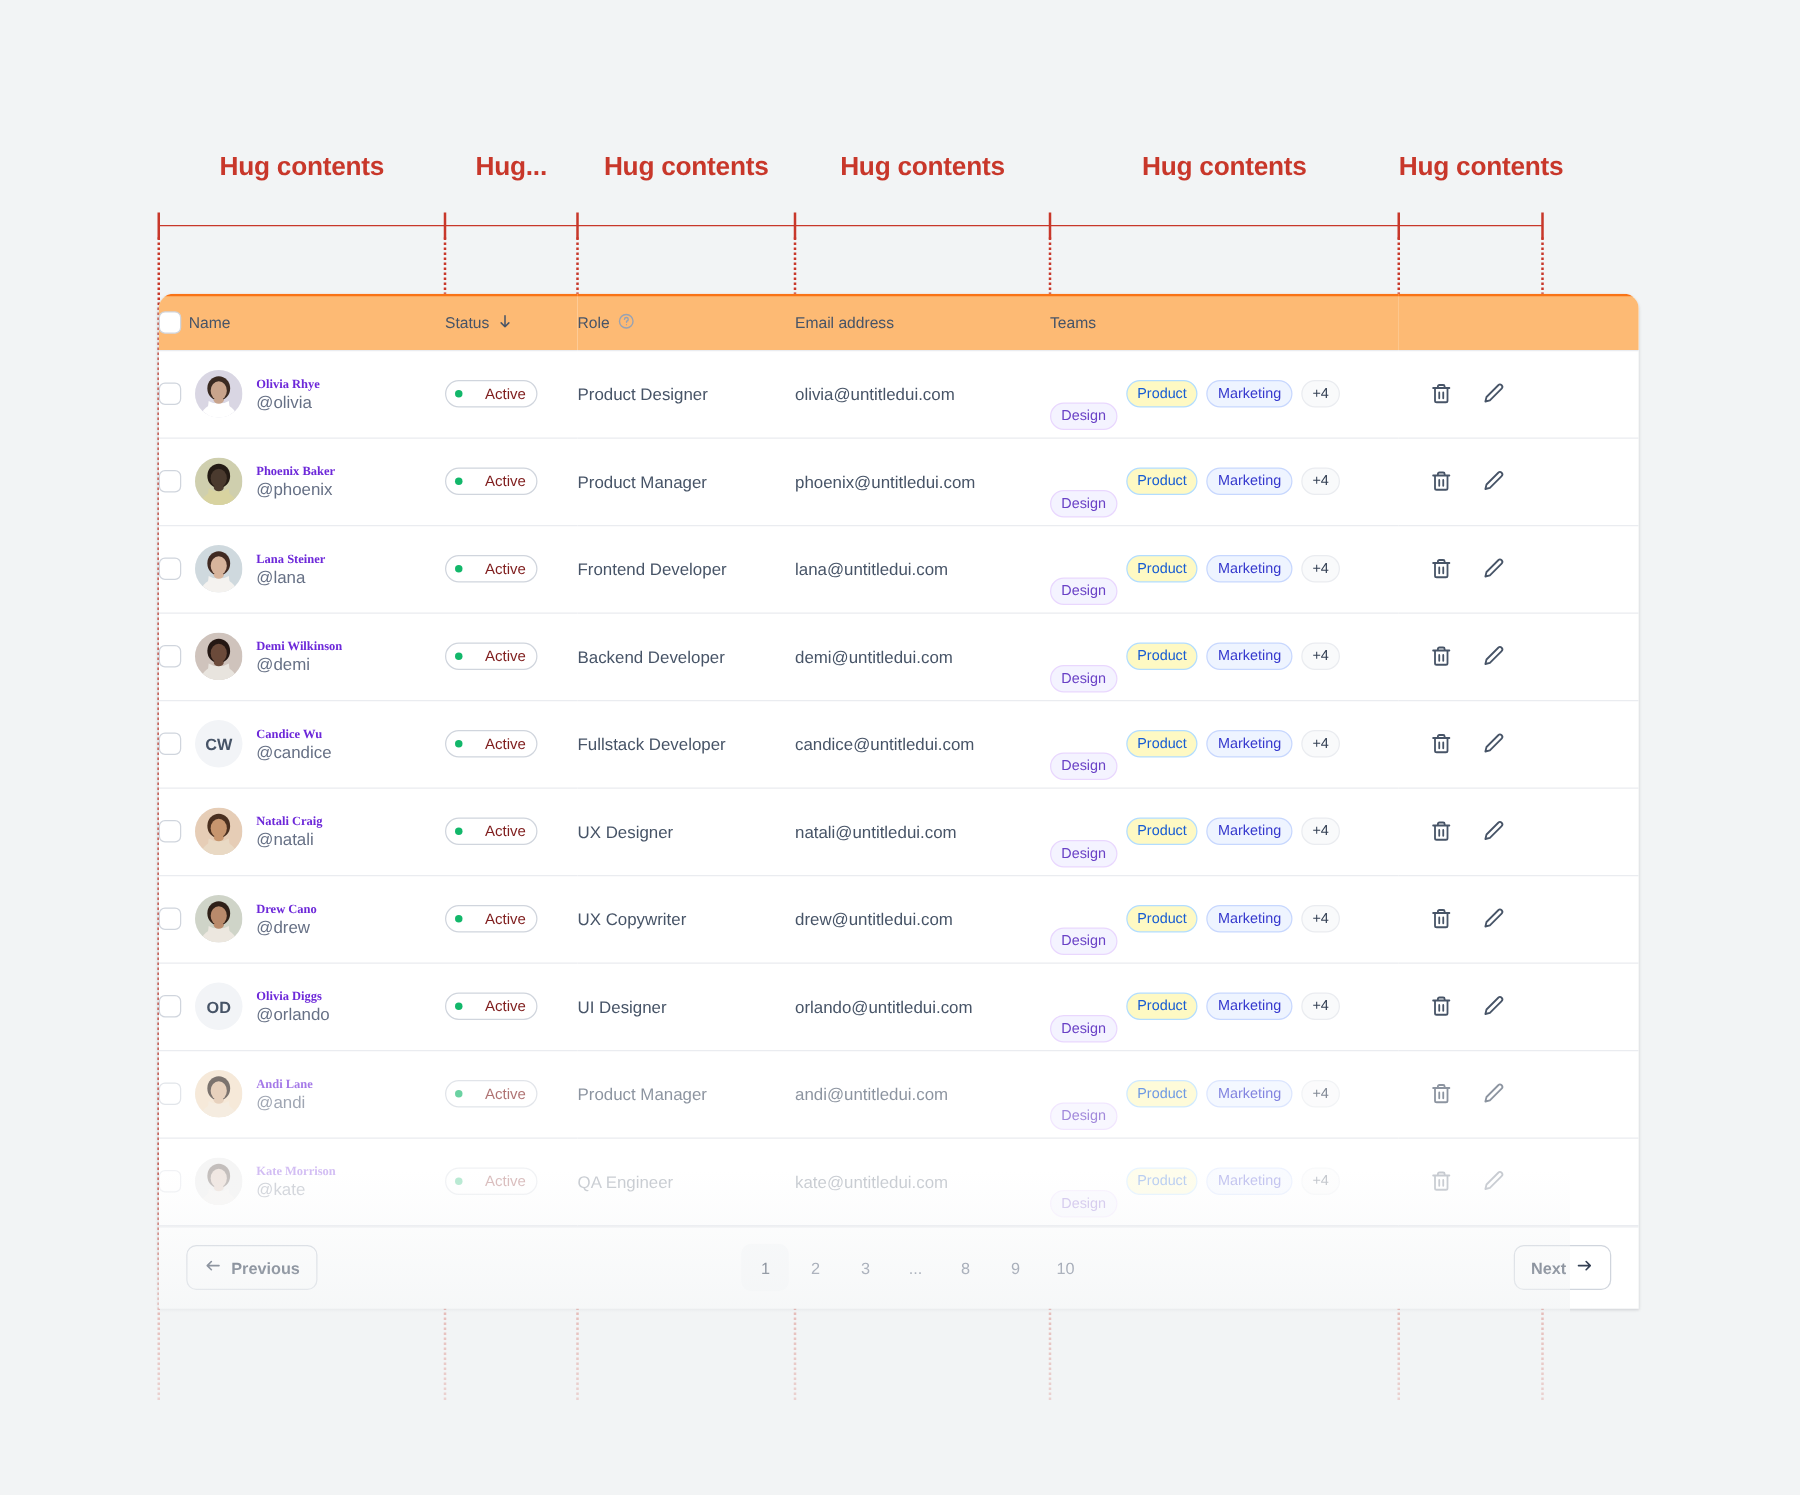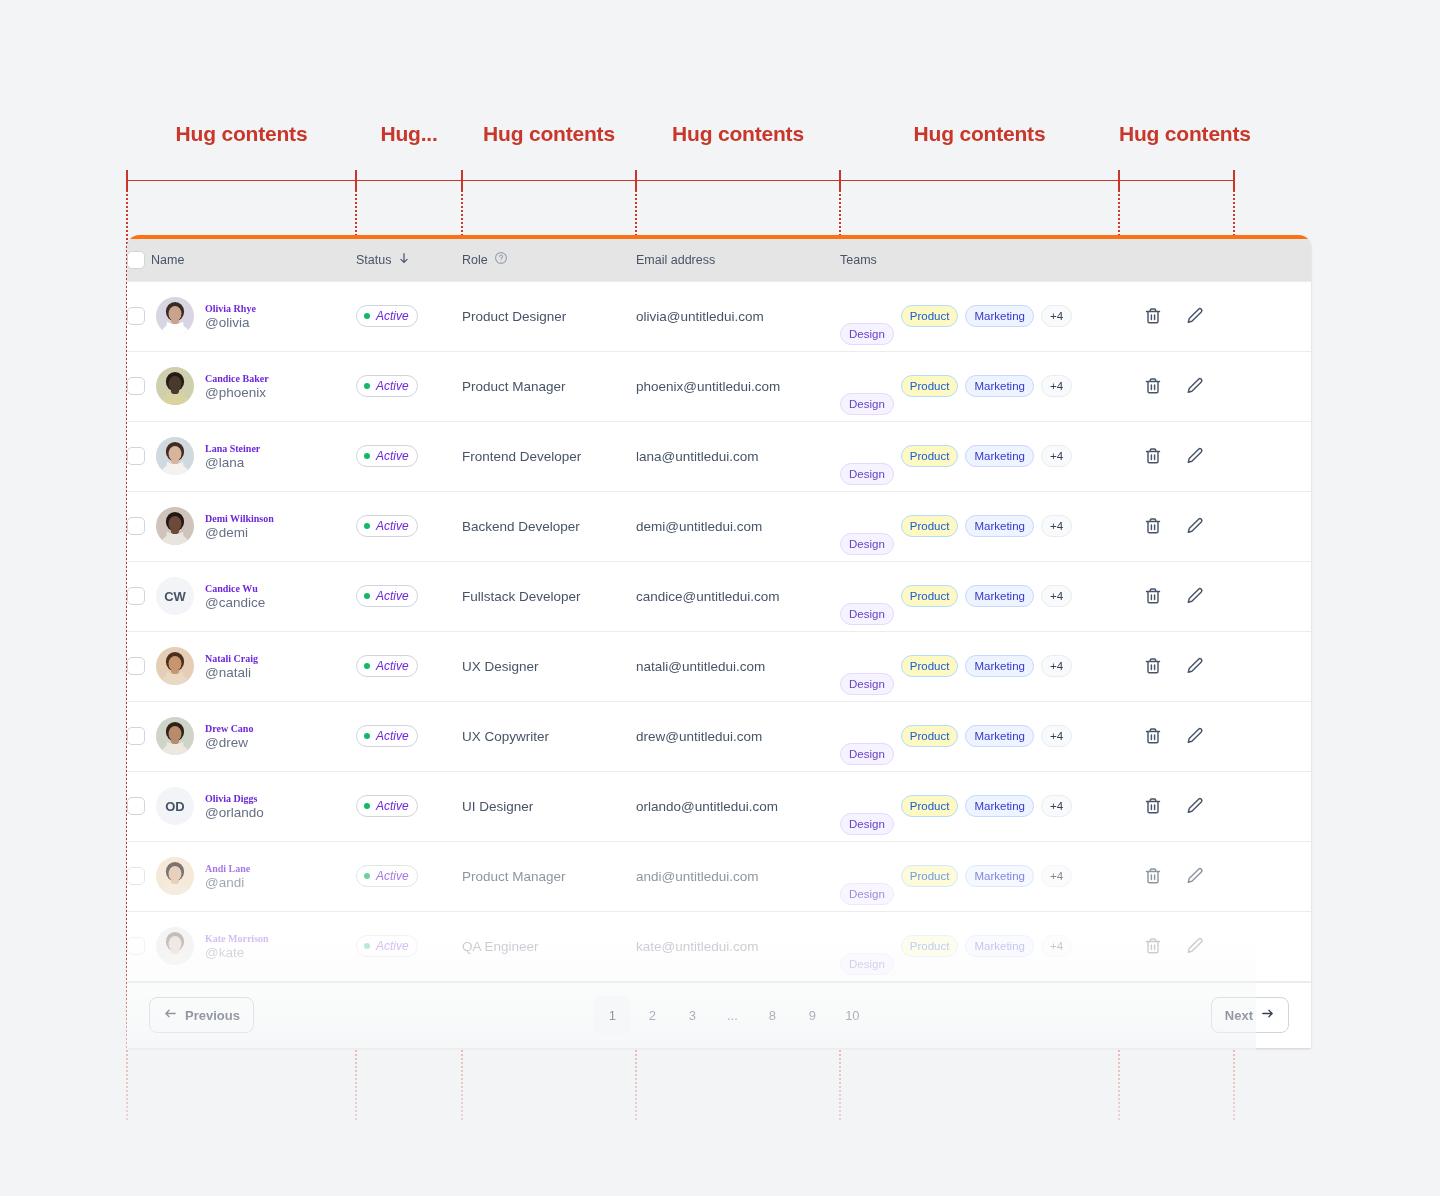--- a/index.html
+++ b/index.html
@@ -67,22 +67,22 @@
     right: 22px; top: 50%; transform: translateY(-50%);
     width: 22px; height: 26px;
     display: flex; flex-direction: column; align-items: center; justify-content: center;
     gap: 3px; cursor: pointer;
   }
   .dots-btn i { display:block; width: 3.5px; height: 3.5px; border-radius: 50%; background: #98a2b3; }
 
   
   table.tbl { width: 100%; border-collapse: collapse; table-layout: fixed; }
   table.tbl thead th {
-    background: #e5e5e5;
-    border-top: 4px solid #f97316;
+    background: #fdba74;
+    border-top: 2px solid #f97316;
     border-bottom: 1px solid #eaecf0;
     height: 44px;
     font-size: 12.5px;
     font-weight: 500;
     color: #475467;
     text-align: left;
     padding: 0;
     vertical-align: middle;
     white-space: nowrap;
   }
@@ -129,26 +129,25 @@
     font-size: 13px; font-weight: 600; color: #475467;
     background: #f2f4f7;
   }
   .avatar svg { position: absolute; inset: 0; width: 100%; height: 100%; }
   .nm { display: flex; flex-direction: column; gap: 1px; }
   .nm-top { font-size: 10px; font-weight: 600; color: #6d28d9; white-space: nowrap; font-family: Liberation Serif, serif; }
   .nm-sub { font-size: 13.5px; color: #667085; white-space: nowrap; }
 
   
   .badge-status {
-    display: inline-flex; align-items: center; gap: 6px;
+    display: inline-flex; align-items: center; gap: 18px;
     border: 1px solid #d0d5dd; border-radius: 14px;
     padding: 3px 8px 3px 7px;
-    font-size: 12px; font-weight: 500; color: #6d28d9;
+    font-size: 12px; font-weight: 500; color: #7f1d1d;
     background: #fff;
-    font-style: italic;
   }
   .dot-green { width: 6px; height: 6px; border-radius: 50%; background: #12b76a; flex: none; }
 
   
   .teams-cell { display: flex; align-items: center; gap: 7px; }
   .tag {
     font-size: 11.5px; font-weight: 500; line-height: 16px;
     border-radius: 12px; padding: 2px 8px; border: 1px solid transparent;
     white-space: nowrap;
   }
@@ -342,21 +341,21 @@
                   <svg viewBox="0 0 40 40" preserveAspectRatio="xMidYMid slice">
                     <rect width="40" height="40" fill="#cfcfae"></rect>
                     <ellipse cx="20" cy="40" rx="15" ry="12" fill="#d8d3a0"></ellipse>
                     <ellipse cx="20" cy="15.5" rx="9.6" ry="10.2" fill="#241b14"></ellipse>
                     <ellipse cx="20" cy="17.5" rx="6.8" ry="8" fill="#4a3a2e"></ellipse>
                     <path d="M11.5 26 Q20 31 28.5 26 L30 40 L10 40 Z" fill="#d8d3a0"></path>
                     <ellipse cx="20" cy="25.5" rx="4.2" ry="3" fill="#4a3a2e"></ellipse>
                   </svg>
                 </span>
                 <span class="nm">
-                  <span class="nm-top">Candice Baker</span>
+                  <span class="nm-top">Phoenix Baker</span>
                   <span class="nm-sub">@phoenix</span>
                 </span>
               </div>
             </td>
             <td class="td-pad-status"><span class="badge-status">
                 <span class="dot-green"></span>
                 <span>Active</span>
               </span></td>
             <td class="td-pad-role"><span>Product Manager</span></td>
             <td class="td-pad-email"><span>phoenix@untitledui.com</span></td>

